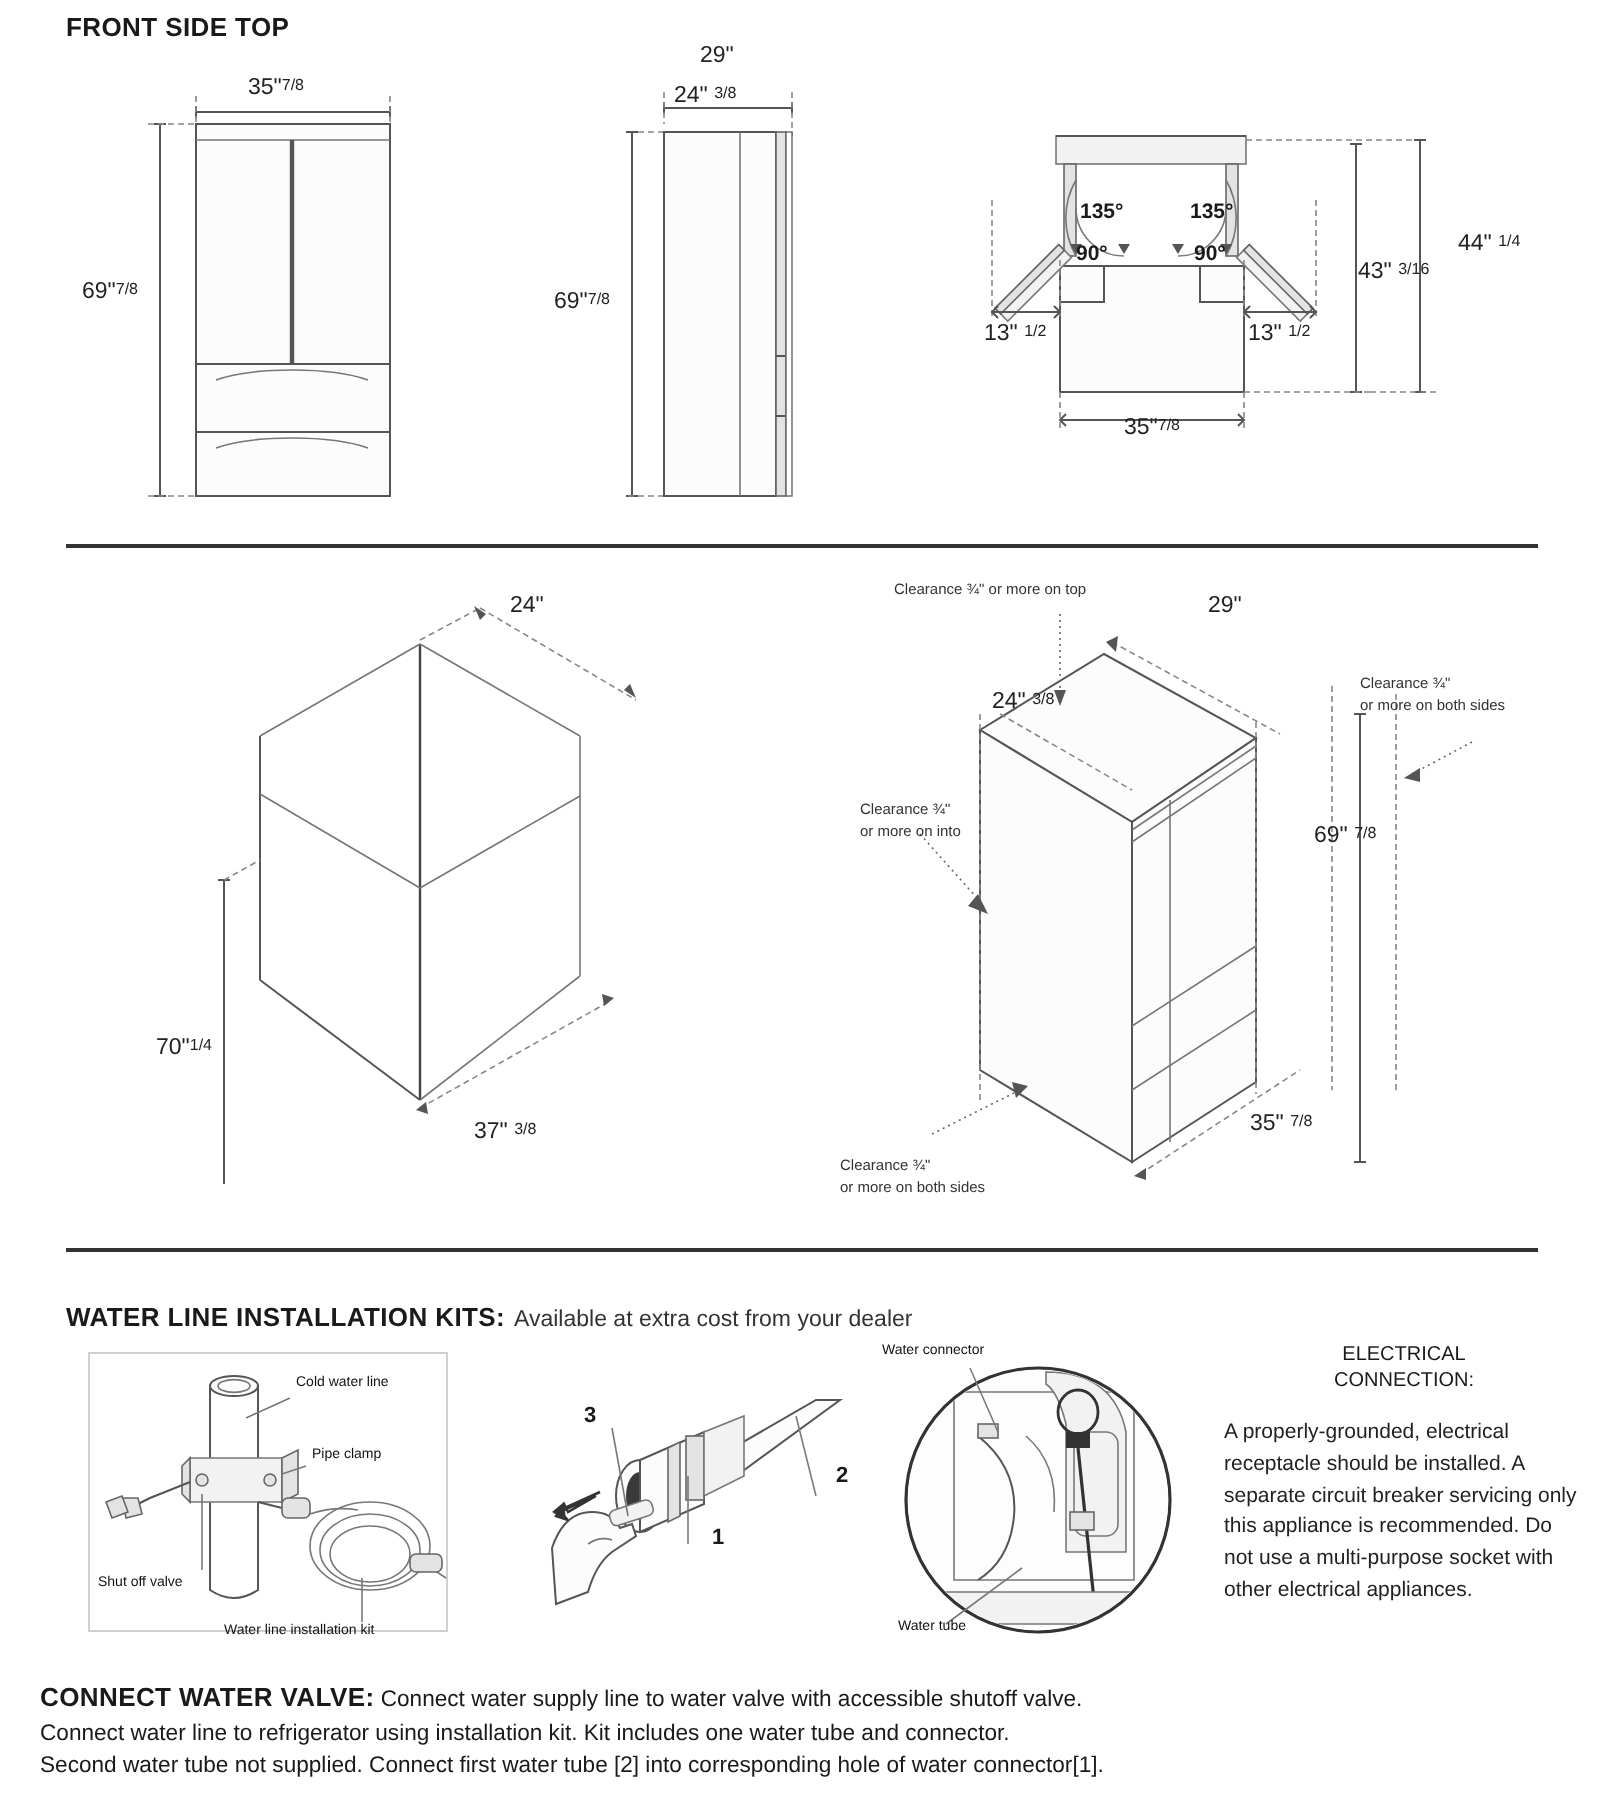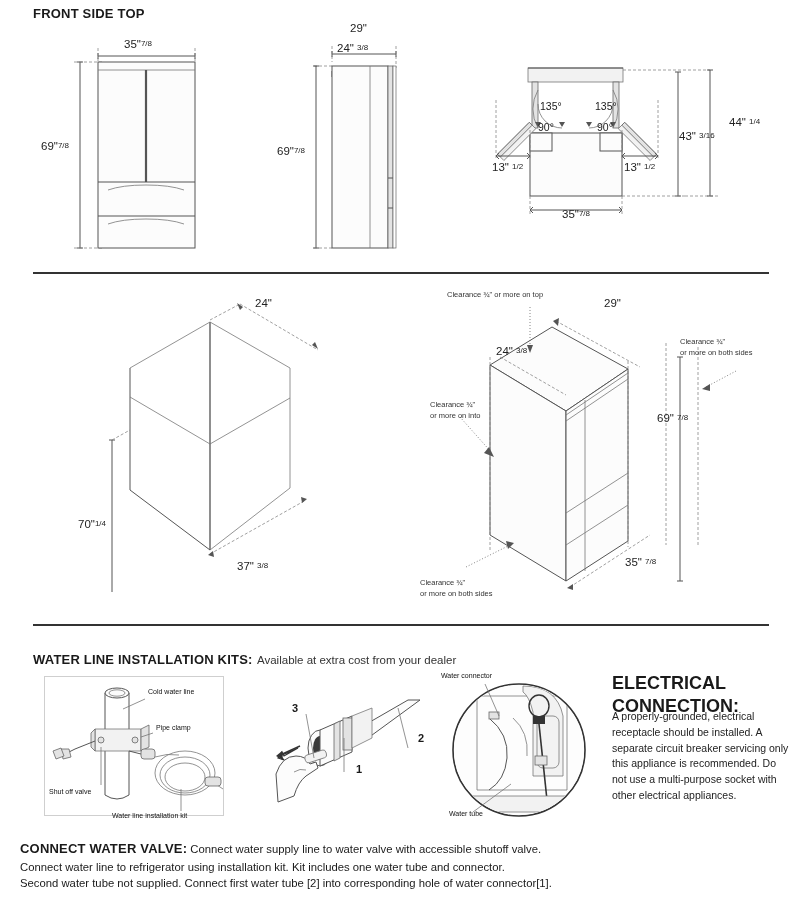--- a/index.html
+++ b/index.html
@@ -2,28 +2,28 @@
 <html><head>
 <meta charset="utf-8">
 <style>
   html,body{margin:0;padding:0;background:#fff;}
   body{width:802px;height:906px;position:relative;
        font-family:"Liberation Sans", sans-serif;color:#1a1a1a;overflow:hidden;}
   .abs{position:absolute;}
   .hd{font-weight:bold;font-size:13px;letter-spacing:.2px;text-align:center;}
   .dim{font-size:11.5px;color:#222;white-space:nowrap;}
   .dim .f{font-size:8px;vertical-align:2px;text-align:center;}
-  .dimS{font-size:10.5px;white-space:nowrap;}
+  .dimS{font-size:10.5px;white-space:nowrap;font-weight:bold;}
   .note{font-size:7.5px;color:#333;line-height:1.35;white-space:nowrap;}
   .rule{background:#333;height:2px;}
   .photo{border:1px solid #cfcfcf;box-sizing:border-box;background:#fff;}
   .plabel{font-size:7px;color:#111;white-space:nowrap;}
   .num{font-size:11px;font-weight:bold;}
   .bodytxt{font-size:11.3px;line-height:1.45;}
-  .ec-h{font-weight:bold;font-size:18px;line-height:1.25;}
+  .ec-h{font-weight:normal;font-size:10px;line-height:1.25;text-align:center;}
   .ec-b{font-size:10.5px;line-height:1.5;color:#222;}
   svg{display:block;overflow:visible;}
   .s-stroke{stroke:#555;fill:none;stroke-width:1;}
   .s-thin{stroke:#777;fill:none;stroke-width:.8;}
   .s-dash{stroke:#888;fill:none;stroke-width:.8;stroke-dasharray:3 2;}
   .s-dot{stroke:#666;fill:none;stroke-width:.8;stroke-dasharray:1 2;}
   .s-fill{fill:#fcfcfc;stroke:#555;stroke-width:1;}
   .s-grey{fill:#e3e3e3;stroke:#666;stroke-width:.8;}
   .s-lgrey{fill:#f2f2f2;stroke:#777;stroke-width:.8;}
 </style>

